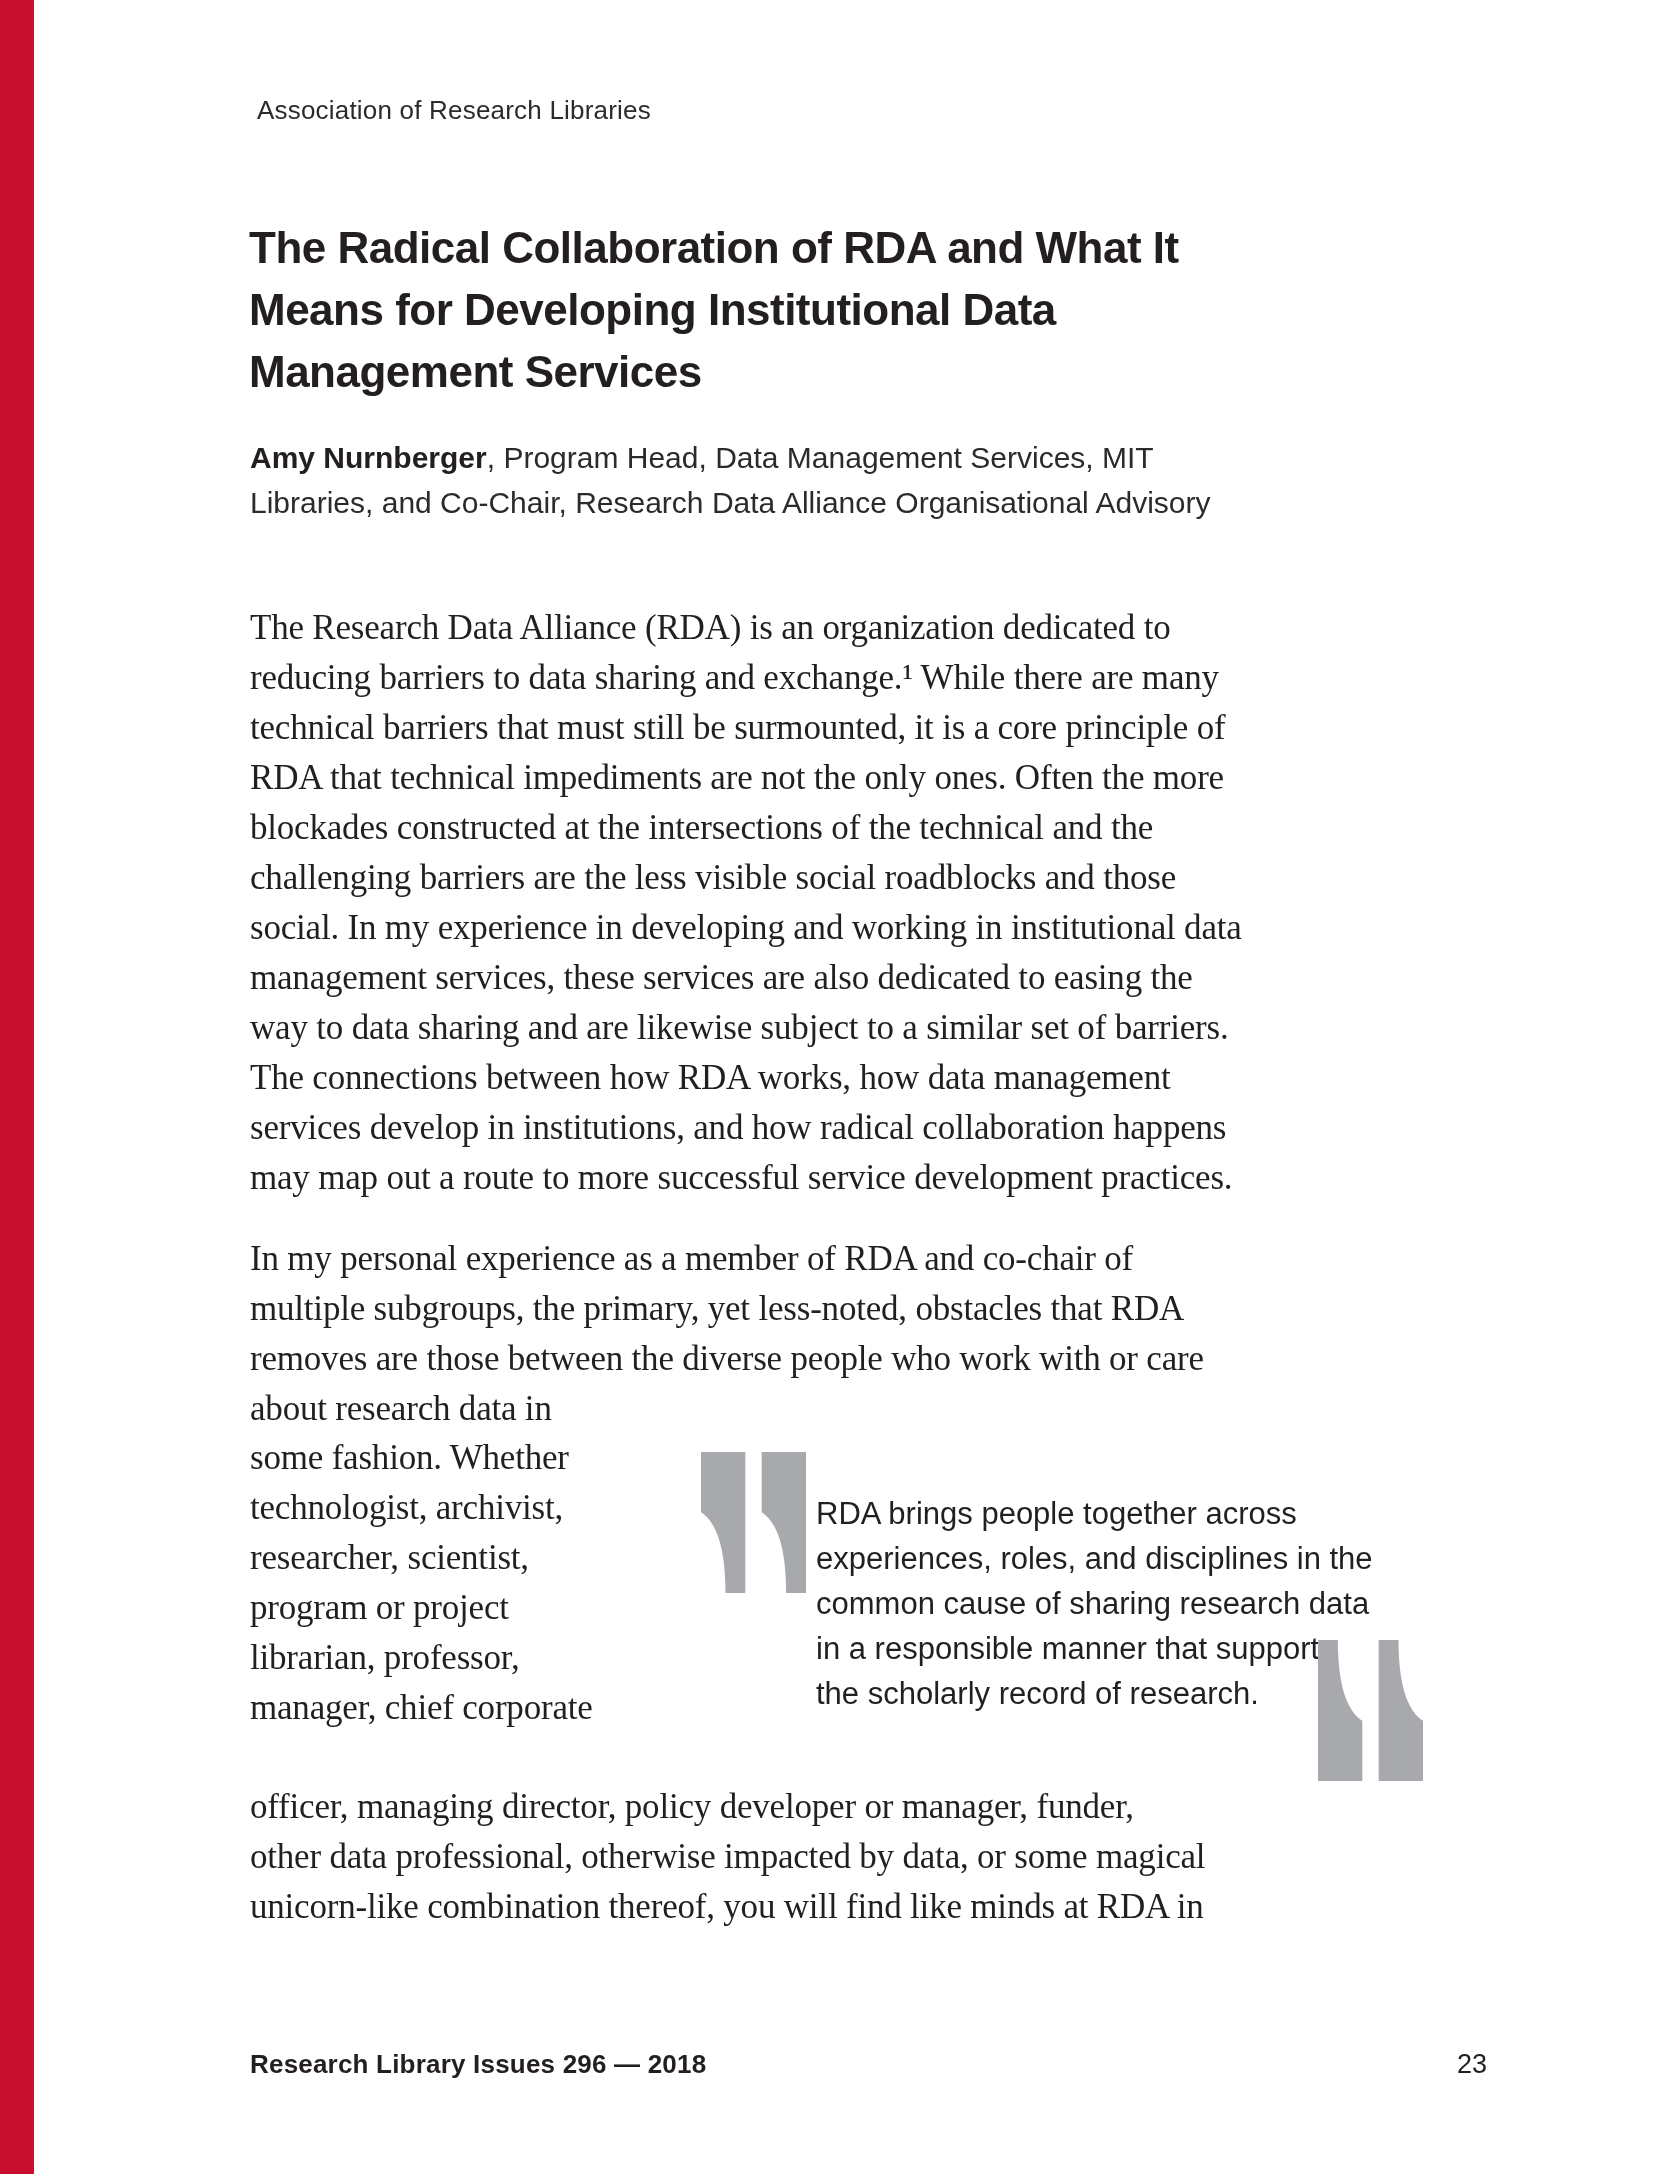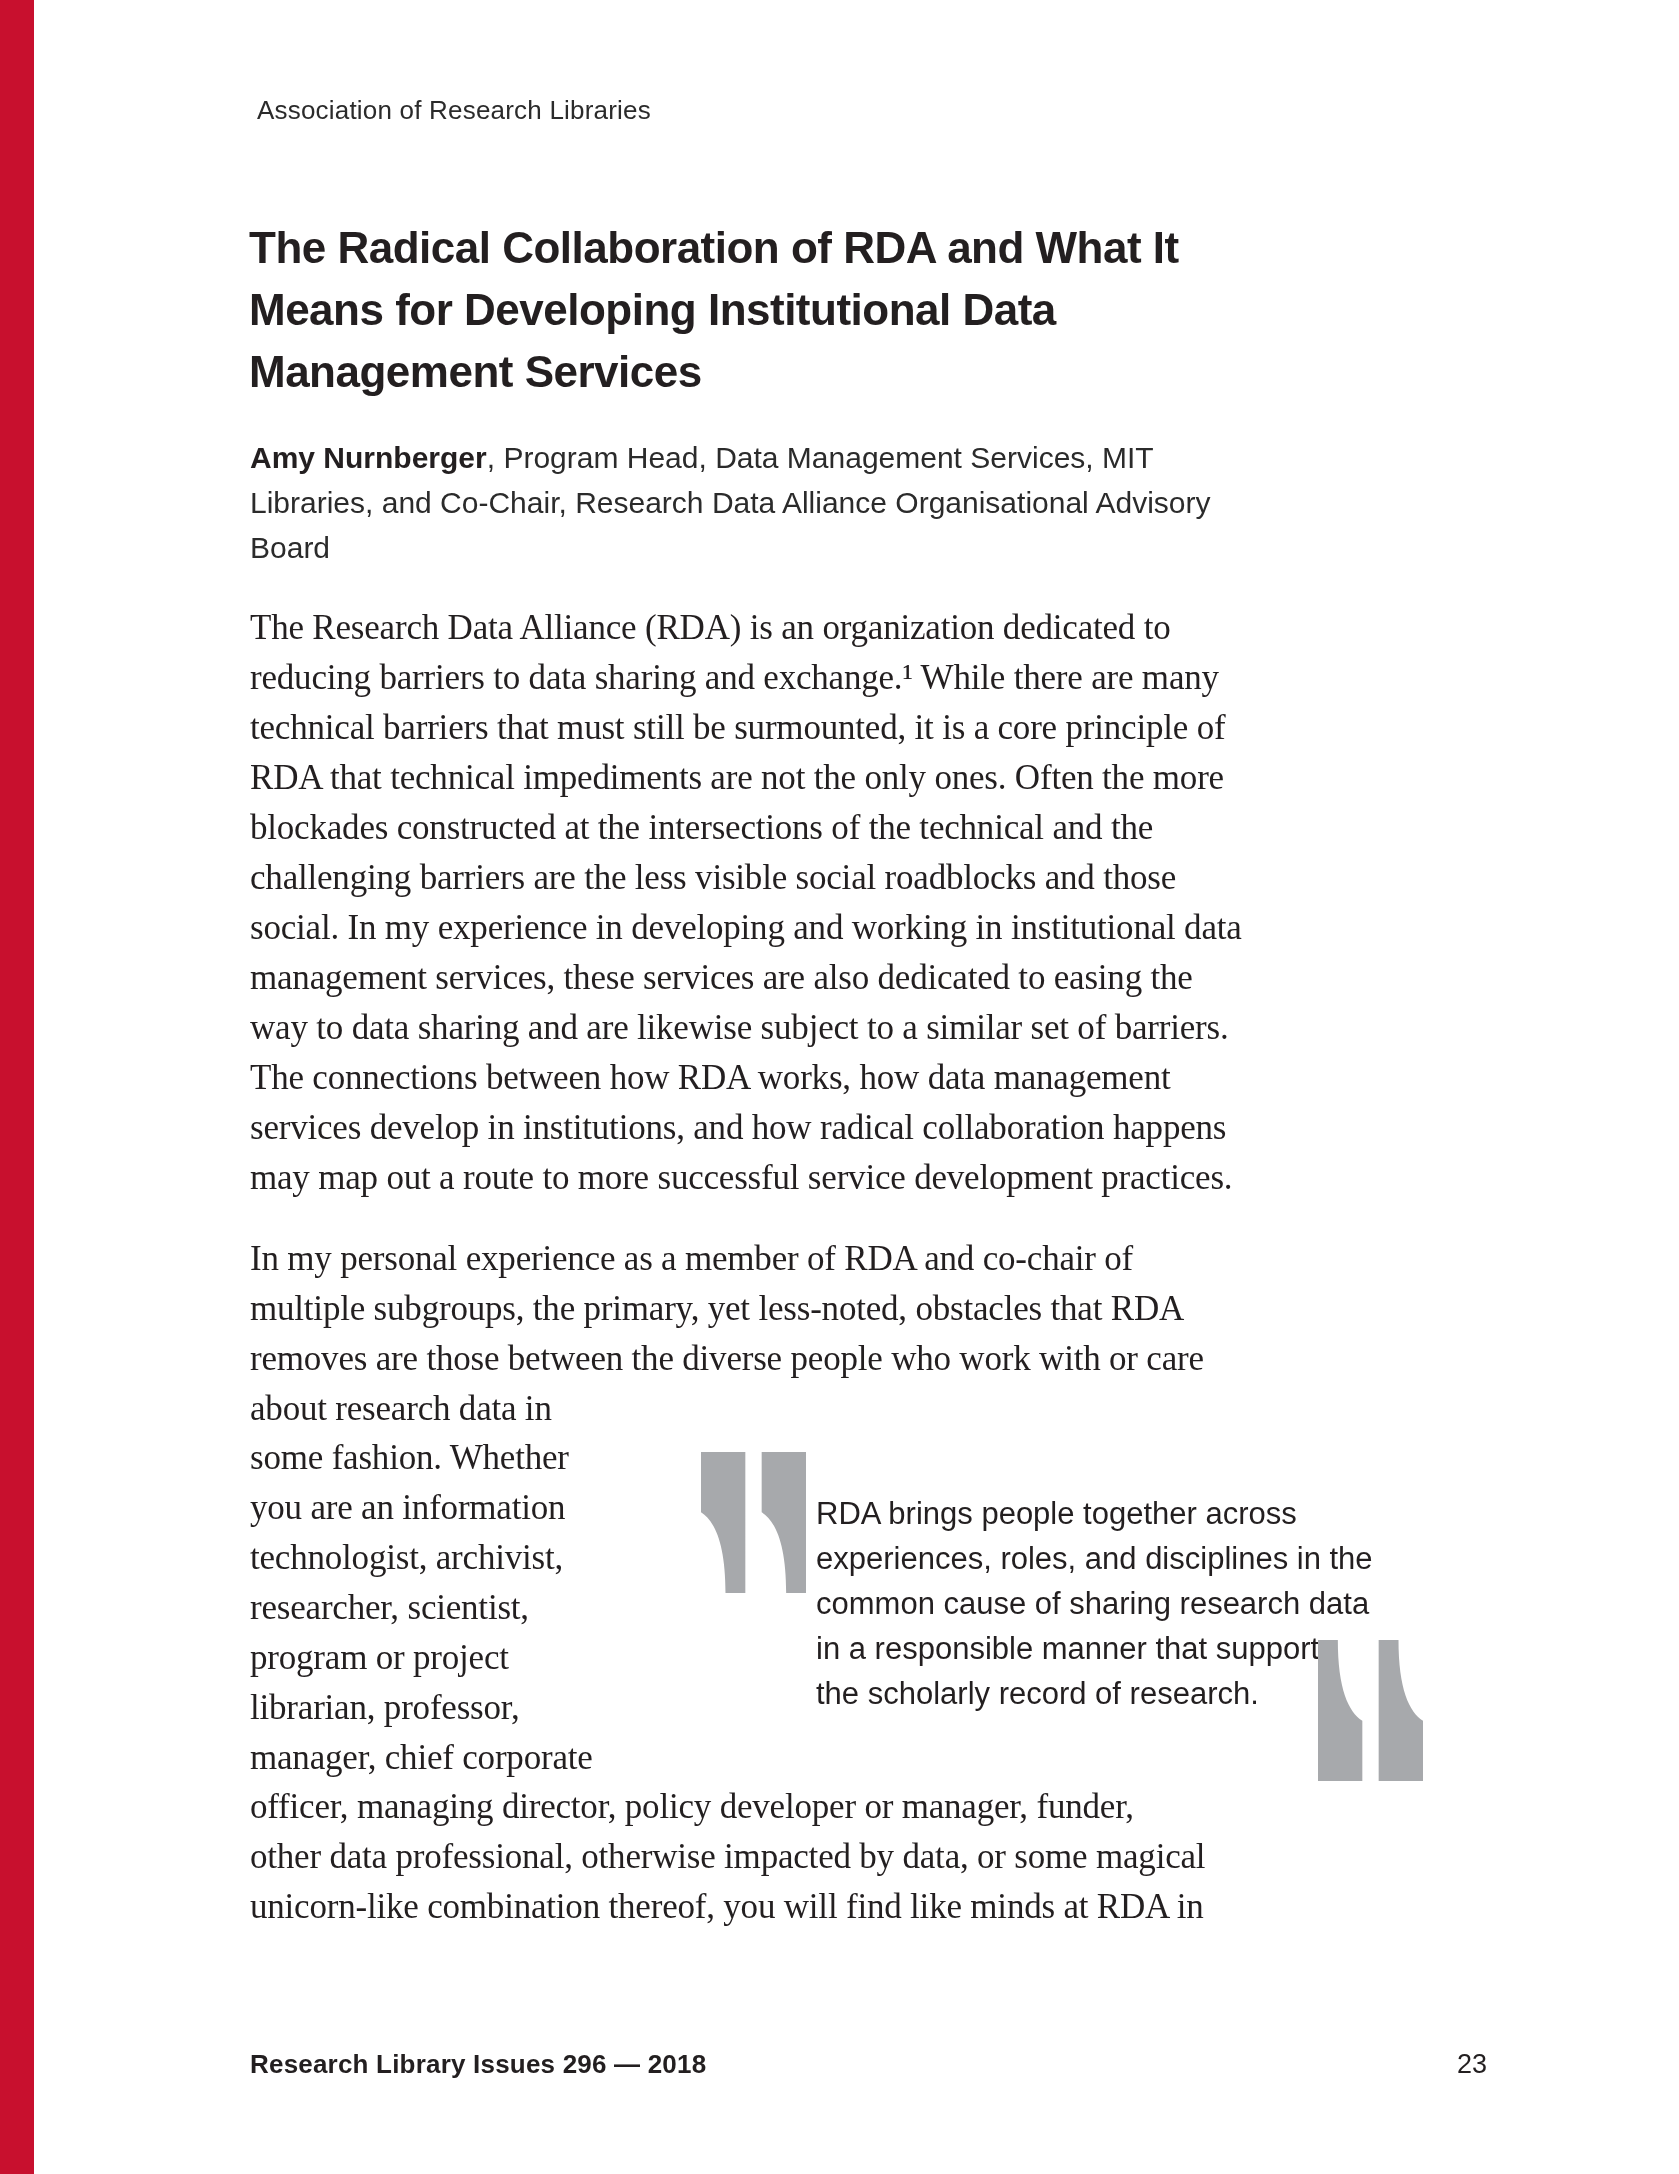--- a/index.html
+++ b/index.html
@@ -50,21 +50,20 @@
 <h1 class="article-title" style="margin:0;">
     <div class="line">The Radical Collaboration of RDA and What It</div>
     <div class="line">Means for Developing Institutional Data</div>
     <div class="line">Management Services</div>
   </h1>
 
 <div class="author-block">
   <div class="line"><span class="author-name">Amy Nurnberger</span><span>, Program Head, Data Management Services, MIT</span></div>
   <div>
       <div class="line">Libraries, and Co-Chair, Research Data Alliance Organisational Advisory</div>
-      <div class="line">Board</div>
     </div>
 </div>
 
 <div class="para-1 body-serif">
     <div class="line">The Research Data Alliance (RDA) is an organization dedicated to</div>
     <div class="line">reducing barriers to data sharing and exchange.¹ While there are many</div>
     <div class="line">technical barriers that must still be surmounted, it is a core principle of</div>
     <div class="line">RDA that technical impediments are not the only ones. Often the more</div>
     <div class="line">blockades constructed at the intersections of the technical and the</div>
     <div class="line">challenging barriers are the less visible social roadblocks and those</div>
@@ -79,21 +78,20 @@
 <div class="para-2-intro body-serif">
     <div class="line">In my personal experience as a member of RDA and co-chair of</div>
     <div class="line">multiple subgroups, the primary, yet less-noted, obstacles that RDA</div>
     <div class="line">removes are those between the diverse people who work with or care</div>
     <div class="line">about research data in</div>
   </div>
 
 <div class="wrap-row">
   <div class="wrap-left body-serif">
       <div class="line">some fashion. Whether</div>
-      <div class="line">you are an information</div>
       <div class="line">technologist, archivist,</div>
       <div class="line">researcher, scientist,</div>
       <div class="line">program or project</div>
       <div class="line">librarian, professor,</div>
       <div class="line">manager, chief corporate</div>
     </div>
 
   <figure class="quote-fig" style="margin:0;">
     <svg class="open-q" width="105" height="141" viewBox="0 0 90 110" preserveAspectRatio="none">
       <path class="q-mark" d="M0 0 L38 0 L38 110 L21 110 C21 72 12 54 0 47 Z"></path>

